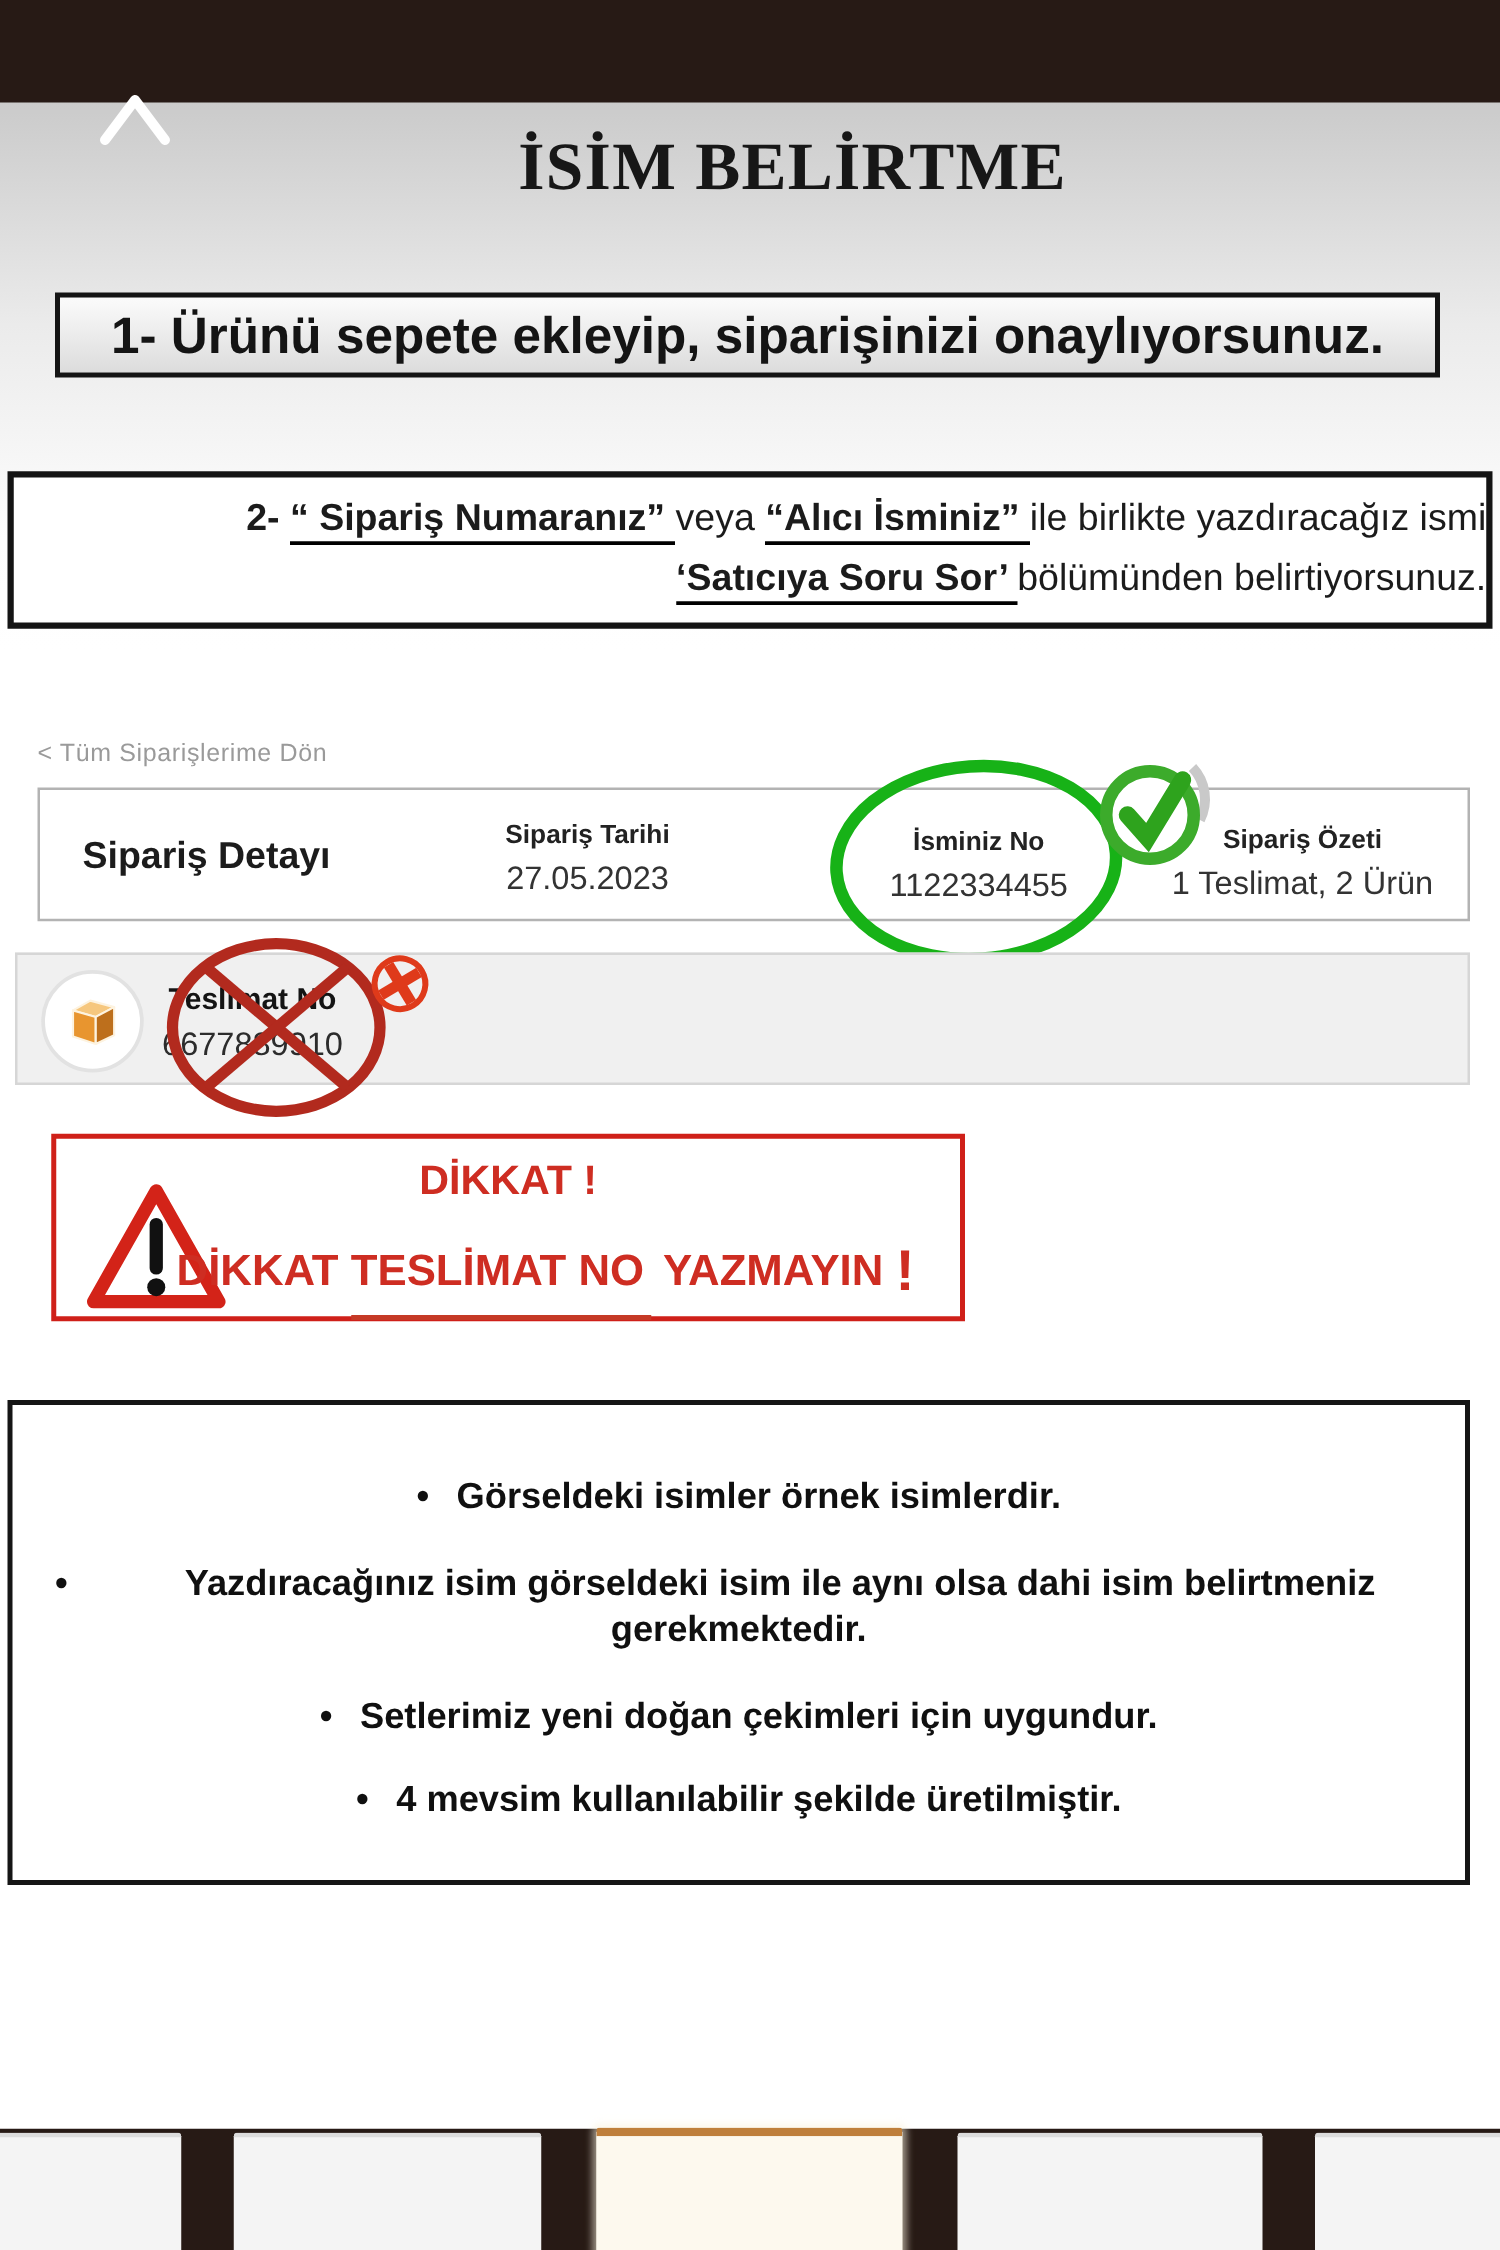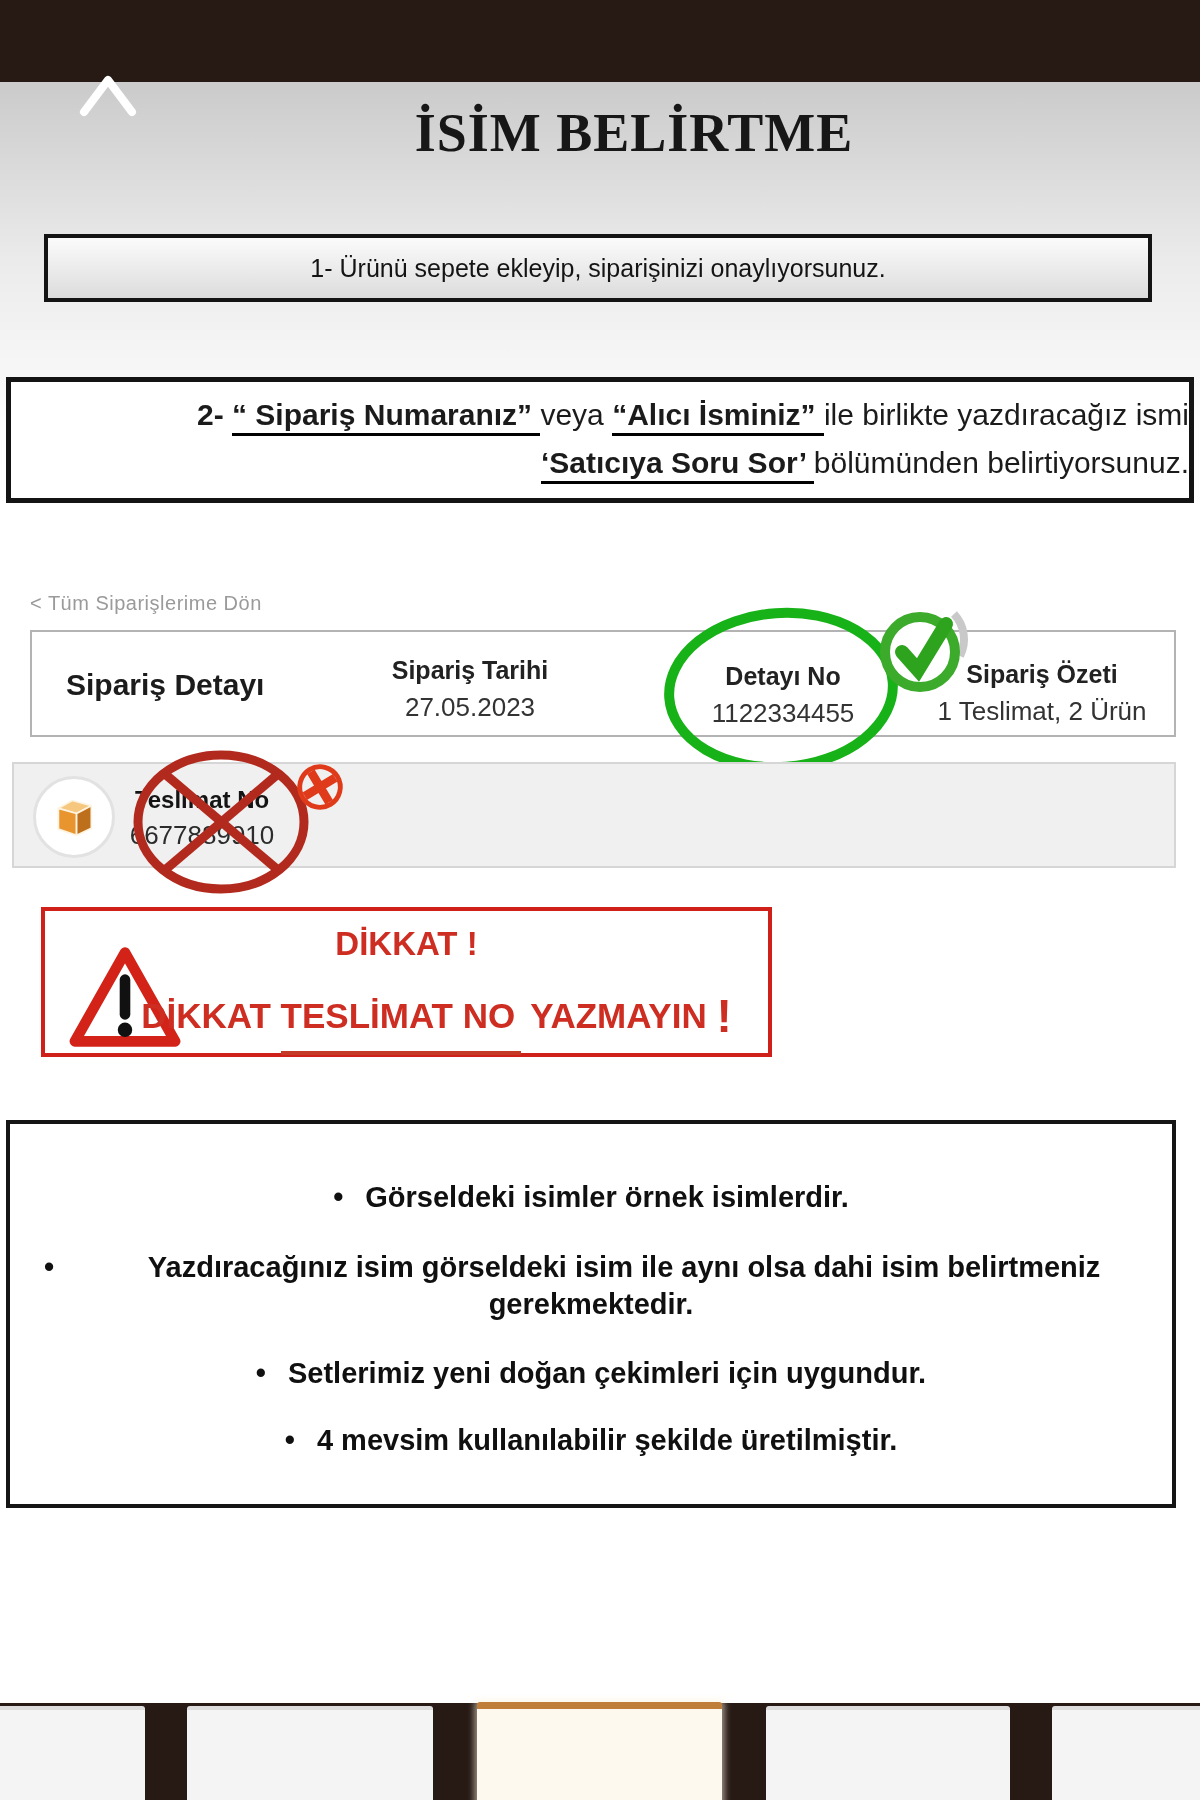--- a/index.html
+++ b/index.html
@@ -9,34 +9,34 @@
   
   .top-band{position:absolute;left:0;top:0;width:1200px;height:82px;background:#271a15;}
   .bottom-band{position:absolute;left:0;top:1703px;width:1200px;height:97px;background:#271a15;}
   .chevron-up{position:absolute;left:76px;top:72px;width:64px;height:46px;}
   
   .title{position:absolute;left:0;top:102px;width:1200px;text-align:center;
          font-family:"Liberation Serif",serif;font-weight:700;font-size:54px;color:#171717;letter-spacing:1px;padding-left:34px;}
   
   .box1{position:absolute;left:44px;top:234px;width:1100px;height:60px;border:4px solid #141414;
         background:linear-gradient(180deg,#fbfbfb,#dcdcdc);display:flex;align-items:center;justify-content:center;}
-  .box1 .t{font-size:25px;font-weight:400;color:#141414;white-space:nowrap;}
+  .box1 .t{font-size:41px;font-weight:700;color:#141414;white-space:nowrap;}
   .box2{position:absolute;left:6px;top:377px;width:1178px;height:116px;border:5px solid #141414;background:#ffffff;
         text-align:right;padding-top:0;}
   .box2 .line{white-space:nowrap;font-size:30px;color:#1b1b1b;}
   .box2 .l1{margin-top:16px;}
   .box2 .l2{margin-top:14px;}
   .b{font-weight:700;}
   .u{border-bottom:3px solid #000;padding-bottom:2px;}
   
   .back-link{position:absolute;left:30px;top:592px;font-size:20px;color:#9a9a9a;letter-spacing:.5px;}
   .panel{position:absolute;left:30px;top:630px;width:1142px;height:103px;border:2px solid #b3b3b3;background:#fff;}
   .panel .detail{position:absolute;left:34px;top:36px;font-size:30px;font-weight:700;color:#1c1c1c;}
   .col{position:absolute;text-align:center;}
-  .col .lab{font-size:25px;font-weight:700;color:#222;}
+  .col .lab{font-size:21px;font-weight:700;color:#222;}
   .col .val{font-size:26px;color:#333;margin-top:7px;}
   .col-date{left:338px;top:24px;width:200px;}
   .col-no{left:651px;top:30px;width:200px;}
   .col-sum{left:880px;top:28px;width:260px;}
   .ellipse-hl{position:absolute;left:660px;top:604px;width:242px;height:172px;pointer-events:none;}
   .check-ic{position:absolute;left:872px;top:600px;width:104px;height:98px;}
   
   .drow{position:absolute;left:12px;top:762px;width:1160px;height:102px;background:#f0f0f0;border:2px solid #d6d6d6;}
   .pkg-circle{position:absolute;left:19px;top:12px;width:76px;height:76px;border-radius:50%;background:#fff;border:3px solid #e2e2e2;
               display:flex;align-items:center;justify-content:center;}
@@ -97,21 +97,21 @@
 
   <div class="back-link">&lt; Tüm Siparişlerime Dön</div>
 
   <div class="panel">
     <div class="detail">Sipariş Detayı</div>
     <div class="col col-date">
       <div class="lab">Sipariş Tarihi</div>
       <div class="val">27.05.2023</div>
     </div>
     <div class="col col-no">
-      <div class="lab">Detayı No</div>
+      <div class="lab">İsminiz No</div>
       <div class="val">1122334455</div>
     </div>
     <div class="col col-sum">
       <div class="lab">Sipariş Özeti</div>
       <div class="val">1 Teslimat, 2 Ürün</div>
     </div>
   </div>
 
   <svg class="ellipse-hl" viewBox="0 0 242 172">
     <ellipse cx="121" cy="86" rx="112" ry="77" fill="none" stroke="#17b217" stroke-width="10" transform="rotate(-4 121 86)"></ellipse>

